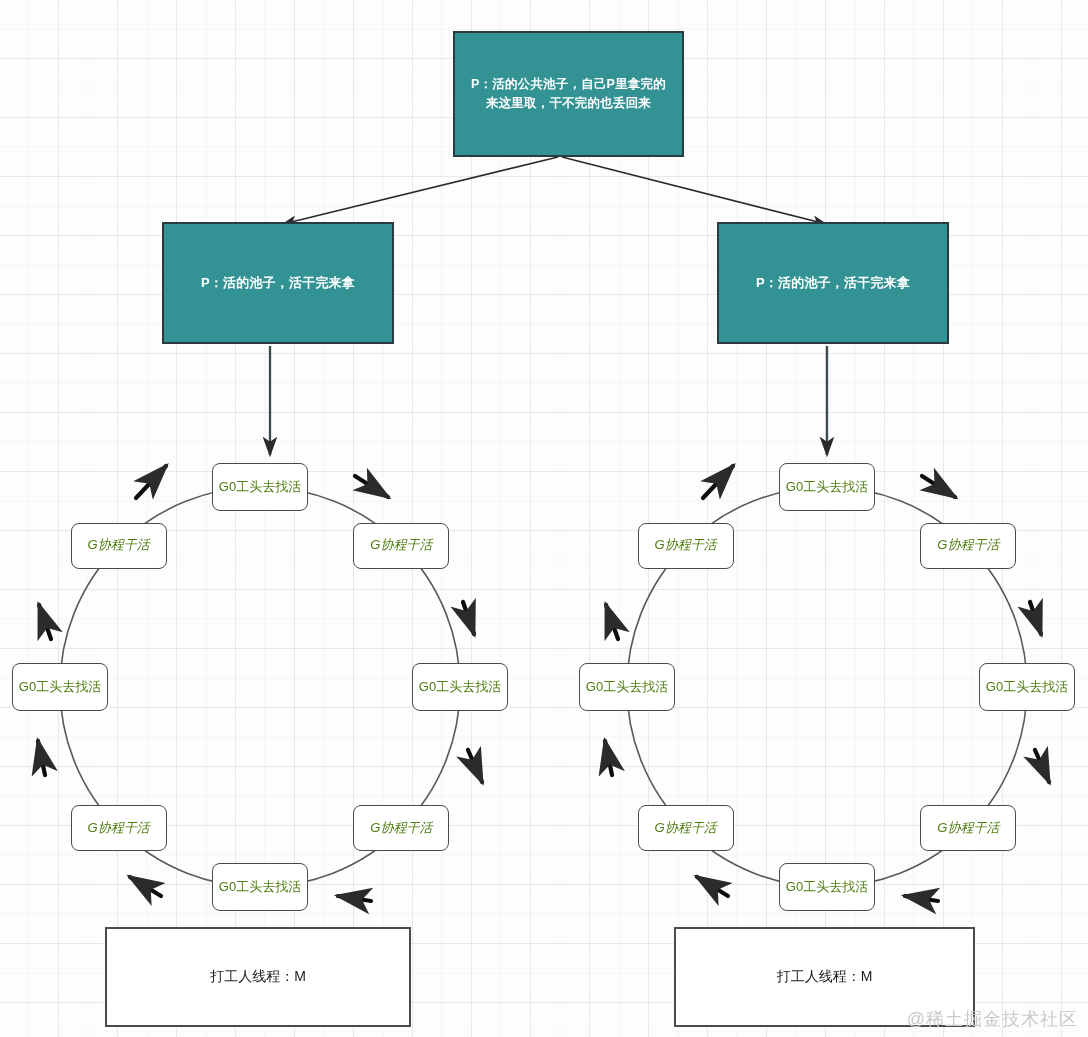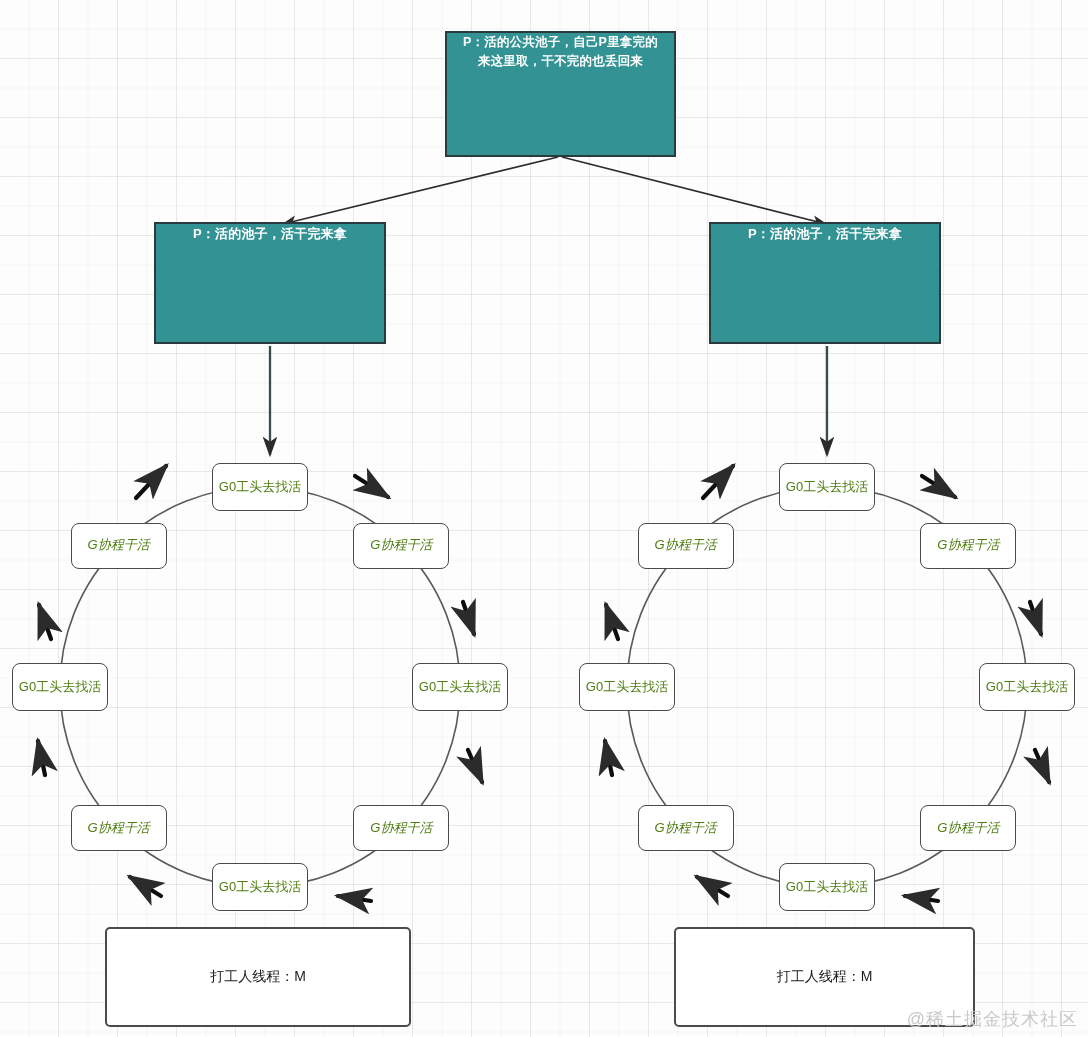--- a/index.html
+++ b/index.html
@@ -42,26 +42,28 @@
     pointer-events: none;
   }
 
   
   .teal-box {
     position: absolute;
     box-sizing: border-box;
     background: #339293;
     border: 2px solid #2b3a3f;
     display: flex;
+    align-items: center;
     justify-content: center;
     text-align: center;
     color: #ffffff;
     font-weight: bold;
     line-height: 1.55;
     letter-spacing: 0.2px;
+    margin-left: 8px;
   }
   .teal-box .txt {
     display: block;
     padding: 0 14px;
   }
 
   #box-global-p {
     left: 445px;  top: 31px;
     width: 231px; height: 126px;
     font-size: 12.5px;
@@ -76,21 +78,21 @@
     width: 232px; height: 122px;
     font-size: 13px;
   }
 
   
   .thread-box {
     position: absolute;
     box-sizing: border-box;
     background: #ffffff;
     border: 2.5px solid #4b4b4b;
-    border-radius: 5px;
+    border-radius: 0;
     display: flex;
     align-items: center;
     justify-content: center;
     color: #1c1c1c;
     font-size: 14px;
   }
   #box-thread-left  { left: 105px; top: 927px; width: 306px; height: 100px; }
   #box-thread-right { left: 674px; top: 927px; width: 301px; height: 100px; }
 
   

